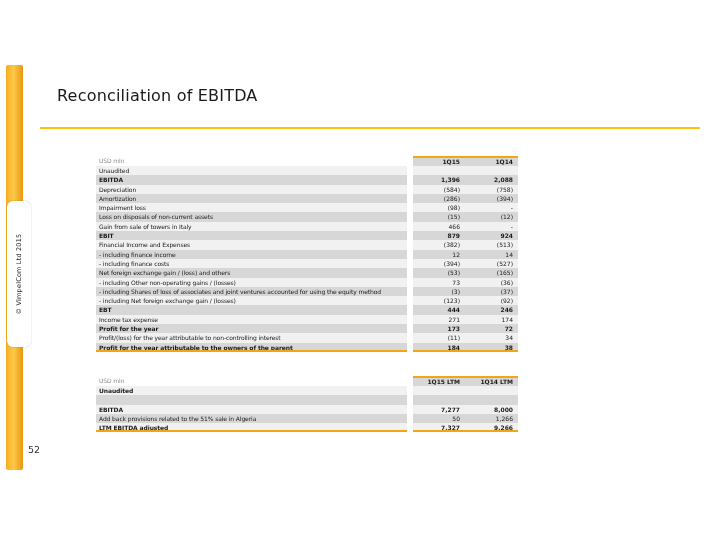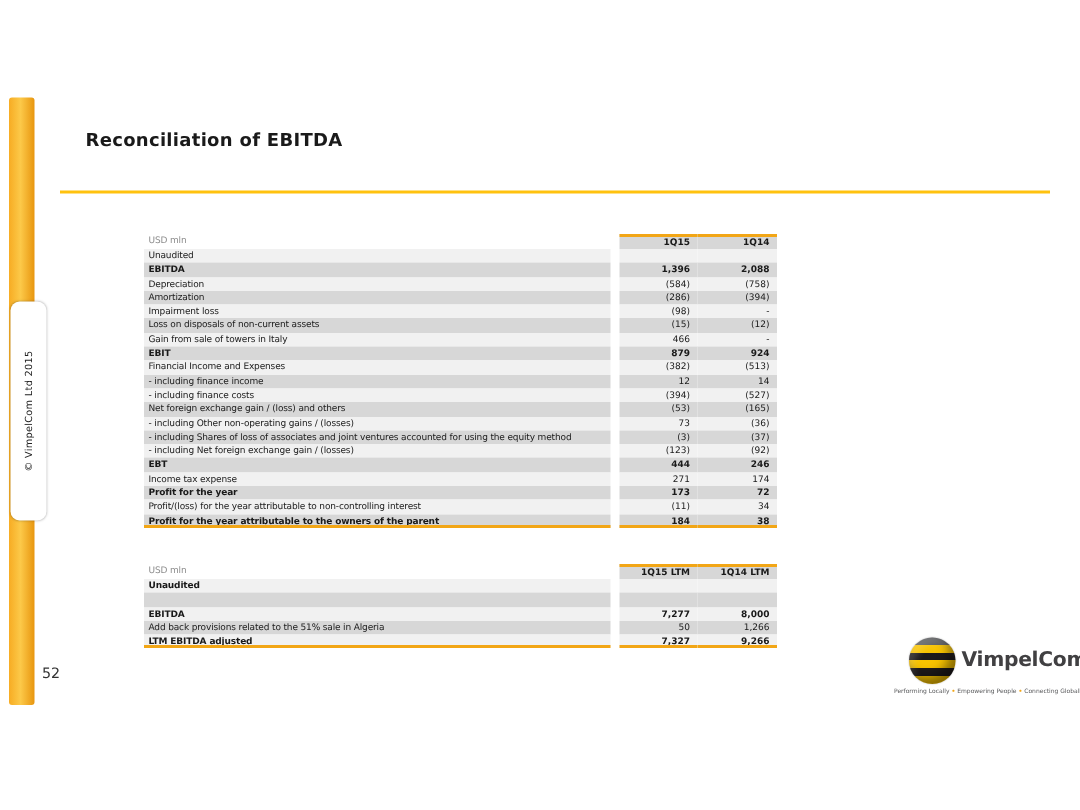--- a/index.html
+++ b/index.html
@@ -22,21 +22,21 @@
   
   .side-bar{position:absolute;left:6px;top:65px;width:17px;height:405px;
     background:linear-gradient(to right,var(--bar-yellow-1) 0%,var(--bar-yellow-2) 45%,var(--bar-yellow-3) 100%);
     border-radius:2px;}
   .side-tab{position:absolute;left:7px;top:201px;width:24px;height:146px;background:#FFFFFF;
     border-radius:6px;box-shadow:0 0 1.5px rgba(0,0,0,0.25);}
   .side-tab .rot{position:absolute;left:50%;top:50%;transform:translate(-50%,-50%) rotate(-90deg);
     white-space:nowrap;font-size:6.5px;color:#222;letter-spacing:0.2px;}
 
   
-  .title{position:absolute;left:57px;top:86px;font-size:12px;font-weight:700;color:var(--text-dark);
+  .title{position:absolute;left:57px;top:86px;font-size:16px;font-weight:400;color:var(--text-dark);
     letter-spacing:0.2px;}
   .title-rule{position:absolute;left:40px;top:127px;width:660px;height:2px;background:var(--accent-yellow);}
 
   
   .tbl{position:absolute;left:96px;width:422px;}
   .tbl1{top:156px;}
   .tbl2{top:376px;}
   .row{display:flex;height:9.3px;}
   .row.header{height:10px;}
   .cell{font-size:6px;line-height:9.4px;white-space:nowrap;overflow:hidden;color:var(--text-dark);}
@@ -268,25 +268,14 @@
           <div class="cell label">LTM EBITDA adjusted</div>
           <div class="gutter"></div>
           <div class="cell val">7,327</div>
           <div class="cell val">9,266</div>
         </div>
       </div>
   </div>
 
   <div class="page-num">52</div>
 
-  <div class="logo">
-    <div class="logo-ball"></div>
-    <div class="logo-word">VimpelCom</div>
-    <div class="logo-tag">
-      <span>Performing Locally</span>
-      <span class="dot">•</span>
-      <span>Empowering People</span>
-      <span class="dot">•</span>
-      <span>Connecting Globally</span>
-    </div>
-  </div>
 
 </div>
 
 </body></html>

